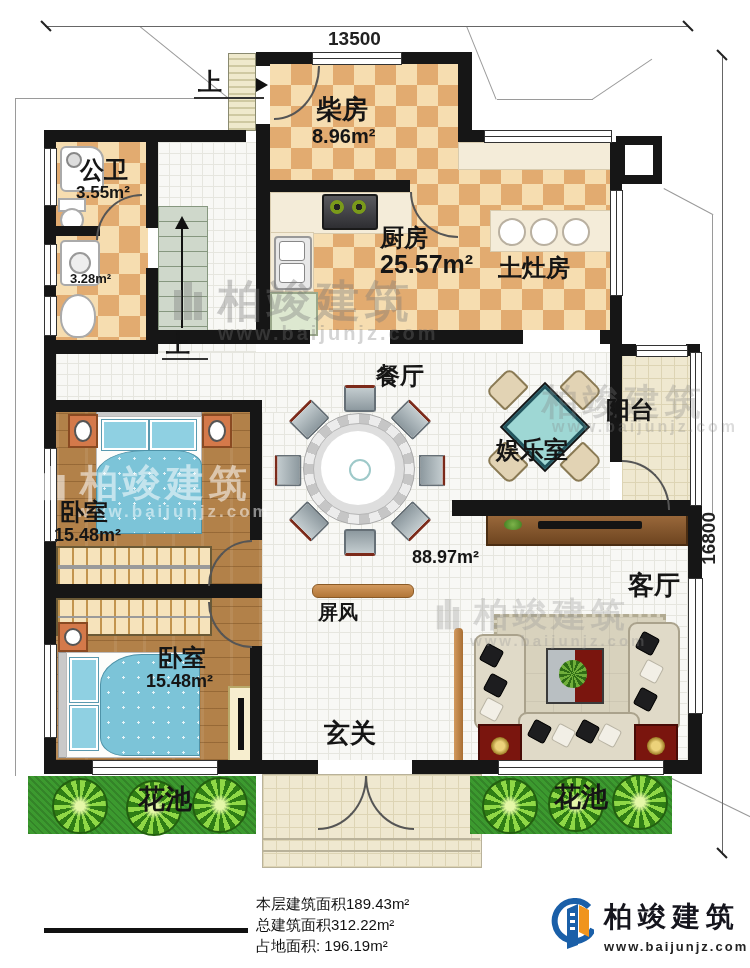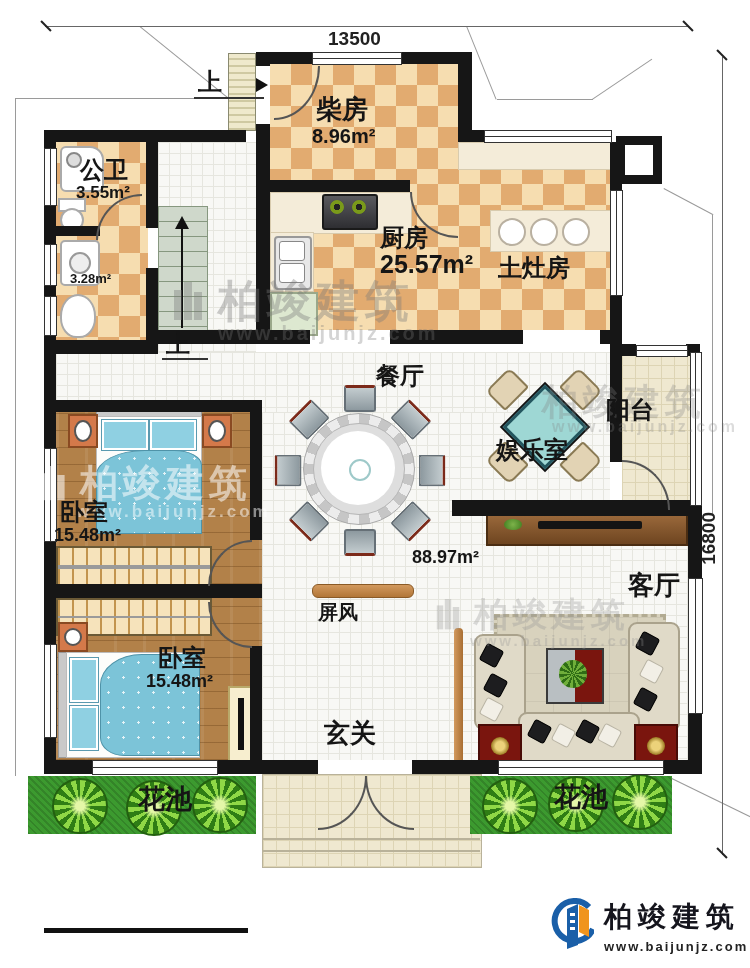--- a/index.html
+++ b/index.html
@@ -305,20 +305,25 @@
   <div class="dim" style="left:45px;top:26px;width:643px;height:1px"></div>
   <div class="tick" style="left:39px;top:25px"></div>
   <div class="tick" style="left:681px;top:25px"></div>
   <div class="dimlbl" style="left:328px;top:28px">13500</div>
   <div class="dim" style="left:722px;top:57px;width:1px;height:798px"></div>
   <div class="tick" style="left:715px;top:54px"></div>
   <div class="tick" style="left:715px;top:852px"></div>
   <div class="dimlbl" style="left:698px;top:512px;writing-mode:vertical-rl;transform:rotate(180deg)">16800</div>
 
   <div class="abs" style="left:44px;top:928px;width:204px;height:5px;background:#111"></div>
+  <div class="abs" style="left:256px;top:893px;font-size:15px;color:#111;line-height:21px">
+    <div>本层建筑面积189.43m²</div>
+    <div>总建筑面积312.22m²</div>
+    <div>占地面积: 196.19m²</div>
+  </div>
   <div class="abs" style="left:548px;top:898px;display:flex;gap:10px;align-items:flex-start">
     <svg width="46" height="52" viewBox="0 0 46 52">
       <path d="M41 9 A20 20 0 1 0 45 31" fill="none" stroke="#1a5fa8" stroke-width="6"></path>
       <polygon points="19,11 30,6 30,47 19,51" fill="#1a5fa8"></polygon>
       <polygon points="31,7 41,12 41,39 31,34" fill="#f0941d"></polygon>
       <rect x="22" y="15" width="5" height="3" fill="#fff"></rect>
       <rect x="22" y="22" width="5" height="3" fill="#fff"></rect>
       <rect x="22" y="29" width="5" height="3" fill="#fff"></rect>
     </svg>
     <div>

